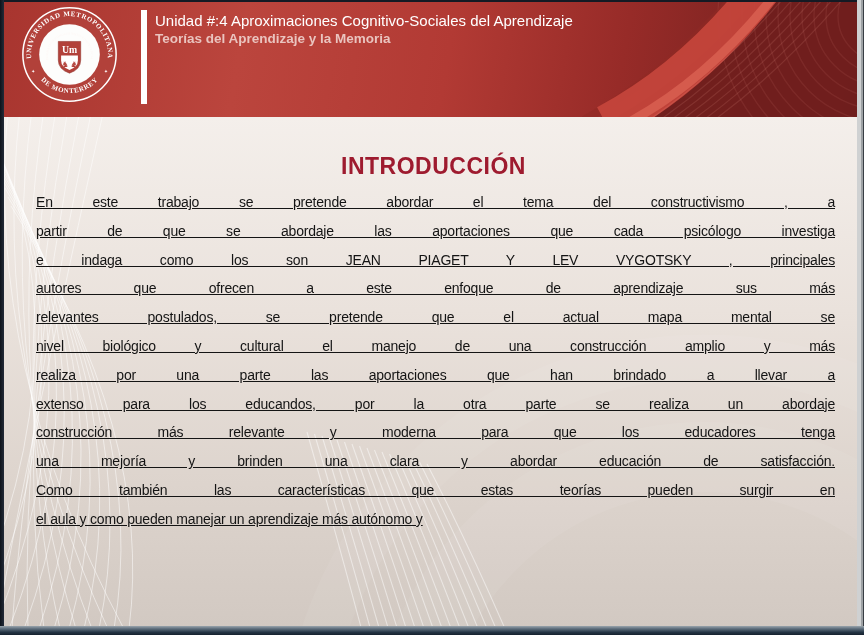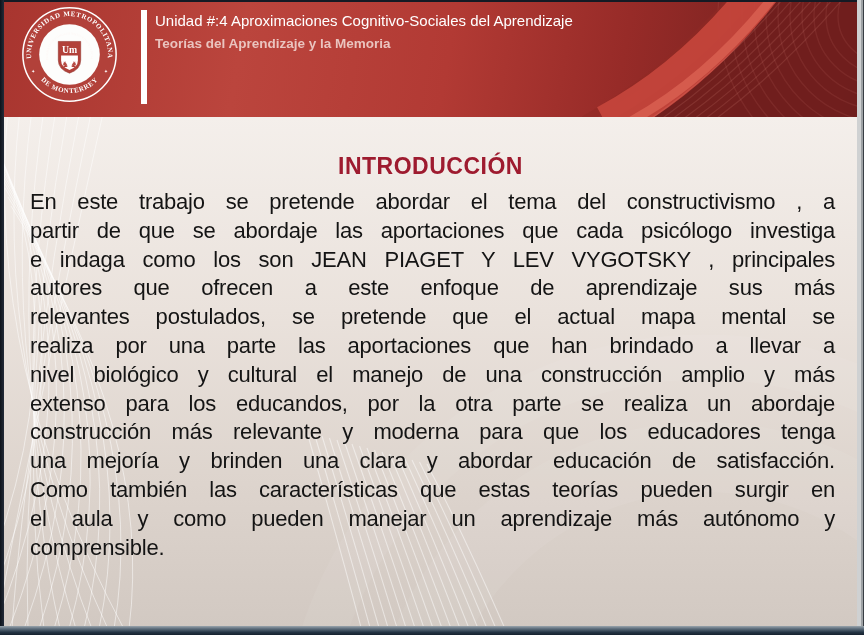--- a/index.html
+++ b/index.html
@@ -31,35 +31,35 @@
   .seal{position:absolute;left:17px;top:4px;width:97px;height:97px;}
   .seal .ringtext{font-family:"Liberation Serif",serif;font-weight:bold;fill:#ffffff;font-size:7.4px;letter-spacing:.7px;}
   .seal .motto{font-family:"Liberation Serif",serif;fill:#fdf6f4;font-size:3.3px;letter-spacing:.25px;}
   .seal .mono{font-family:"Liberation Serif",serif;font-weight:bold;fill:#ffffff;font-size:10.5px;}
   .seal .lion{font-size:8.5px;fill:#b2413a;}
   .seal .star{font-size:5px;fill:#ffffff;}
 
   .divider{position:absolute;left:137px;top:8px;width:6px;height:94px;background:#ffffff;}
   .titles{position:absolute;left:151px;top:10px;right:40px;}
   .title{color:#ffffff;font-weight:normal;font-size:15px;line-height:1.25;}
-  .subtitle{color:#eac4bf;font-weight:bold;font-size:13.5px;margin-top:5px;}
+  .subtitle{color:#eac4bf;font-weight:bold;font-size:13.5px;}
 
   
   .content{position:absolute;top:117px;left:4px;right:7px;bottom:9px;overflow:hidden;
-    background:linear-gradient(180deg,#f4efeb 0%,#eae2dc 38%,#ddd4cd 72%,#d2c9c2 100%);}
+    background:linear-gradient(180deg,#f4efeb 0%,#eae2dc 38%,#ddd4cd 72%,#d2c9c2 100%);padding-left:6px;}
   .content-deco{position:absolute;top:0;left:0;width:100%;height:100%;}
   #fanL1 path,#fanL2 path{fill:none;stroke:rgba(255,255,255,.5);stroke-width:1;}
   #fanC path{fill:none;stroke:rgba(255,255,255,.48);stroke-width:1.1;}
   .soft-arc{fill:none;stroke:rgba(255,255,255,.06);}
   .content-inner{position:relative;z-index:1;}
   .intro-heading{
     margin:36px 0 8px 0;text-align:center;color:#9e1b2f;
     font-size:23px;font-weight:bold;letter-spacing:.5px;
   }
-  .paragraph{margin:0 22px 0 26px;color:#141414;font-size:22px;line-height:28.8px;letter-spacing:-0.2px;}
+  .paragraph{margin:0 22px 0 26px;color:#141414;font-size:14px;line-height:28.8px;letter-spacing:-0.2px;text-decoration:underline;}
   .pline{text-align:justify;text-align-last:justify;}
   .pline:last-child{text-align-last:left;}
 </style>
 </head>
 <body>
 
 <div class="slide">
 
   <div class="header">
     <svg class="header-deco" viewBox="0 0 853 115" preserveAspectRatio="xMidYMid slice">
@@ -170,28 +170,27 @@
     </svg>
 
     <div class="content-inner">
       <h2 class="intro-heading">INTRODUCCIÓN</h2>
       <div class="paragraph">
         <div class="pline">En este trabajo se pretende abordar el tema del constructivismo , a</div>
         <div class="pline">partir de que se abordaje las aportaciones que cada psicólogo investiga</div>
         <div class="pline">e indaga como los son JEAN PIAGET Y LEV VYGOTSKY , principales</div>
         <div class="pline">autores que ofrecen a este enfoque de aprendizaje  sus más</div>
         <div class="pline">relevantes postulados, se pretende que el actual mapa mental se</div>
+        <div class="pline">nivel biológico y cultural el manejo de una construcción  amplio y más</div>
         <div class="pline">realiza por  una parte las aportaciones que han brindado a llevar a</div>
-        <div class="pline">nivel biológico y cultural el manejo de una construcción  amplio y más</div>
         <div class="pline">extenso para los educandos, por la otra parte se realiza un abordaje</div>
         <div class="pline">construcción más relevante y moderna para que los educadores tenga</div>
         <div class="pline">una mejoría y brinden una clara y abordar  educación de satisfacción.</div>
         <div class="pline">Como también las características que estas teorías pueden surgir en</div>
         <div class="pline">el aula y como pueden manejar un aprendizaje más autónomo y</div>
-        <div class="pline">comprensible.</div>
       </div>
     </div>
   </div>
 
   <div class="edge-top"></div>
   <div class="edge-left"></div>
   <div class="edge-right"></div>
   <div class="footer-bar"></div>
 </div>
 

